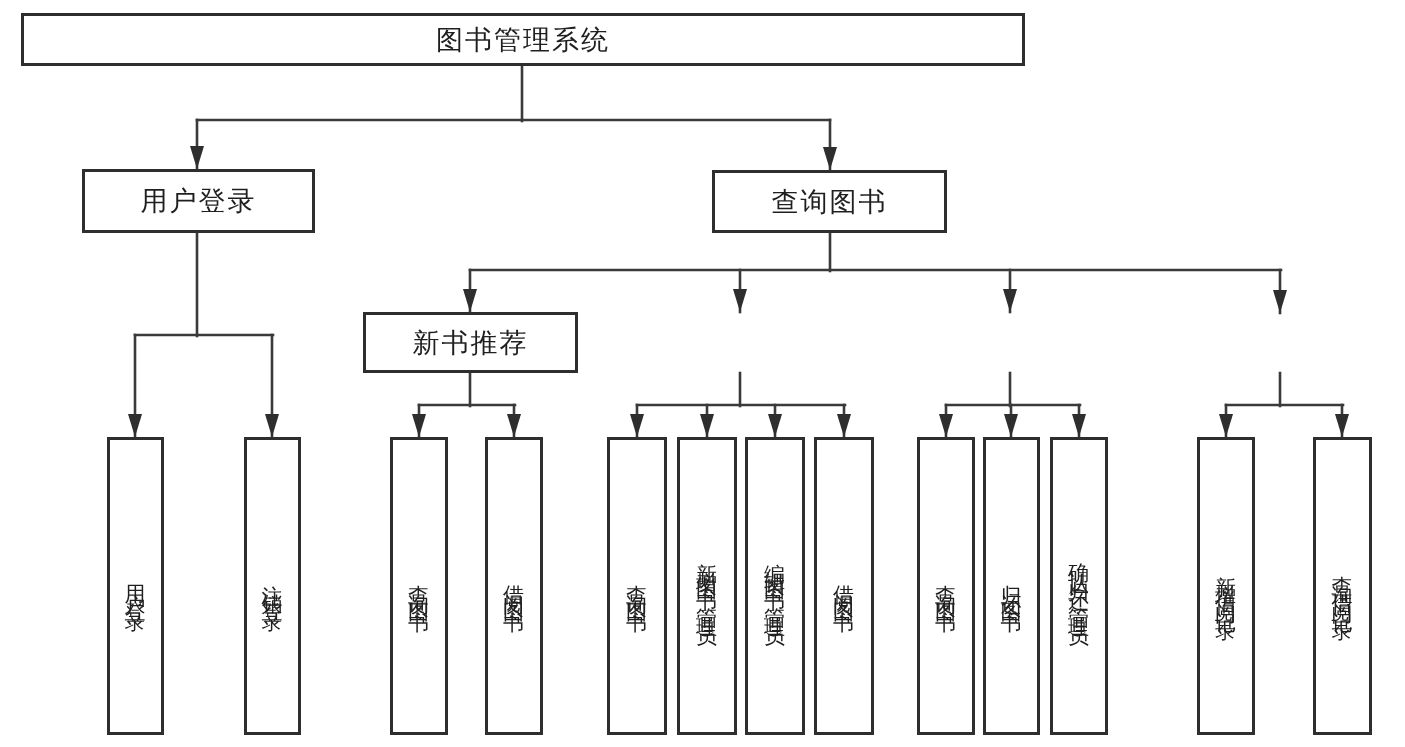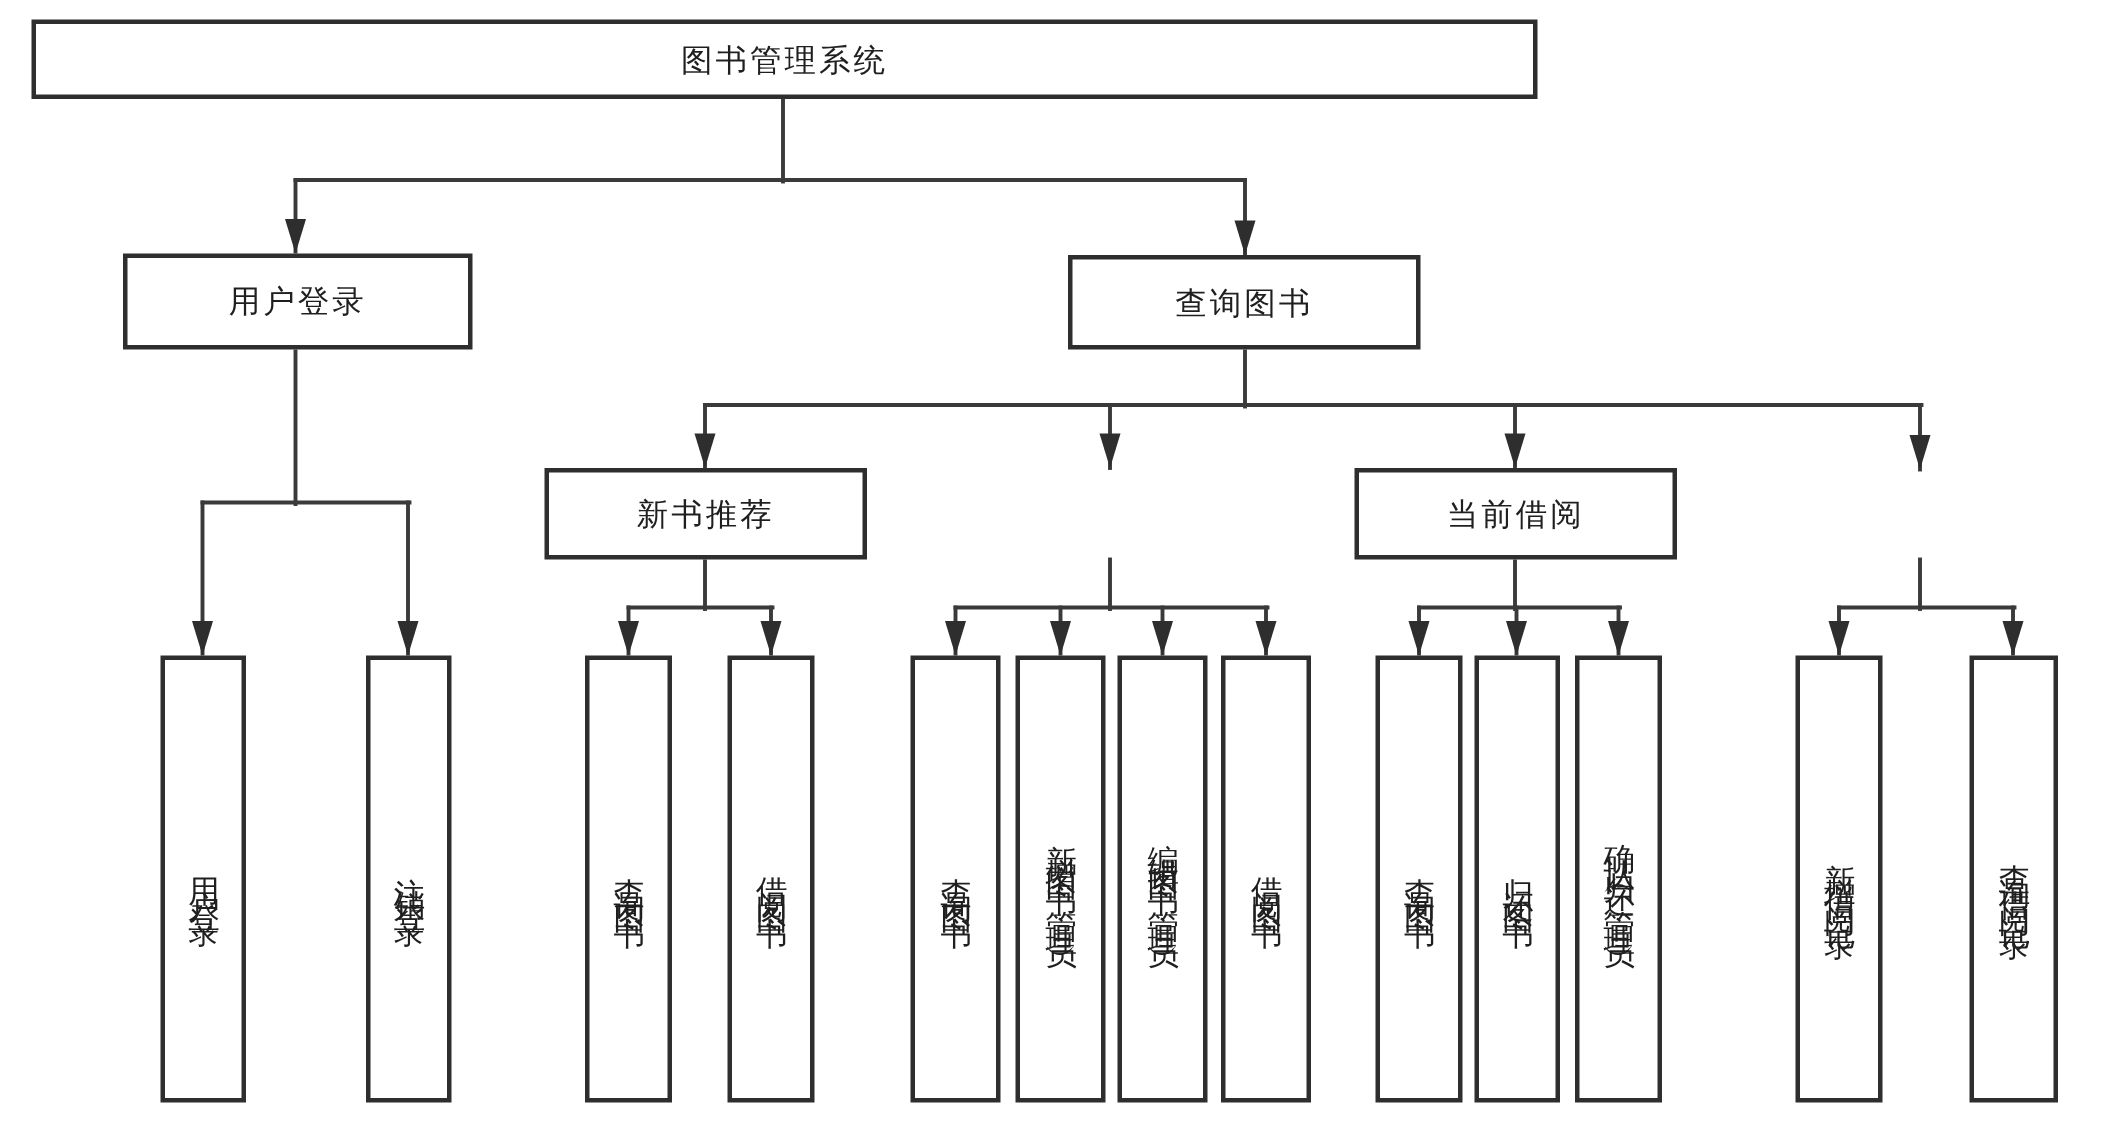--- a/index.html
+++ b/index.html
@@ -26,21 +26,21 @@
     box-sizing: border-box;
     background: #ffffff;
     border: 3px solid #2e2e2e;
     display: flex;
     align-items: center;
     justify-content: center;
     color: #1f1f1f;
     z-index: 1;
   }
   .hbox {
-    font-size: 21px;
+    font-size: 27px;
     letter-spacing: 2px;
   }
   .vbox {
     font-size: 21px;
   }
   .vtext {
     writing-mode: vertical-rl;
     text-orientation: mixed;
     letter-spacing: 9px;
     line-height: 1;
@@ -124,23 +124,20 @@
   <div class="node hbox" style="left:82px; top:169px; width:233px; height:64px;">
     <span>用户登录</span>
   </div>
   <div class="node hbox" style="left:712px; top:170px; width:235px; height:63px;">
     <span>查询图书</span>
   </div>
 
   <div class="node hbox" style="left:363px; top:312px; width:215px; height:61px;">
     <span>新书推荐</span>
   </div>
-  <div class="node hbox" style="left:903px; top:312px; width:215px; height:61px;">
-    <span>当前借阅</span>
-  </div>
 
   <div class="node vbox" style="left:107px; top:437px; width:57px; height:298px;">
     <span class="vtext">用户登录</span>
   </div>
   <div class="node vbox" style="left:244px; top:437px; width:57px; height:298px;">
     <span class="vtext">注销登录</span>
   </div>
 
   <div class="node vbox" style="left:390px; top:437px; width:58px; height:298px;">
     <span class="vtext">查询图书</span>

